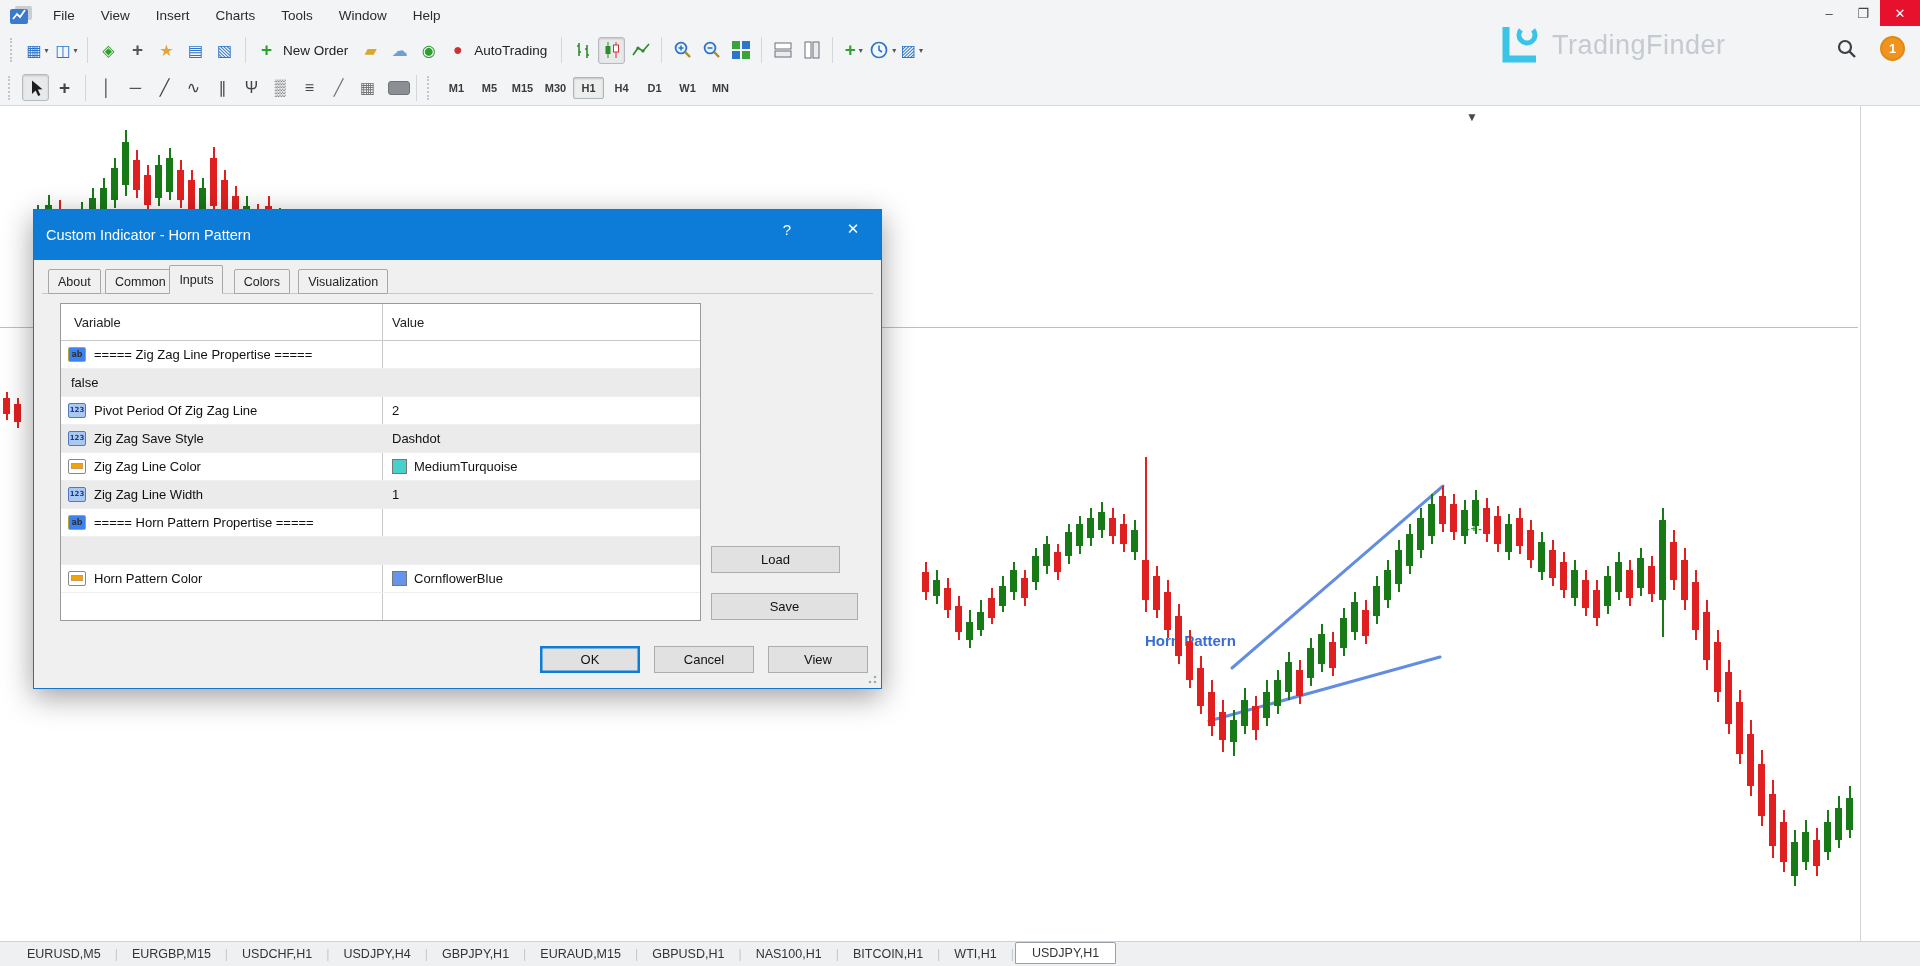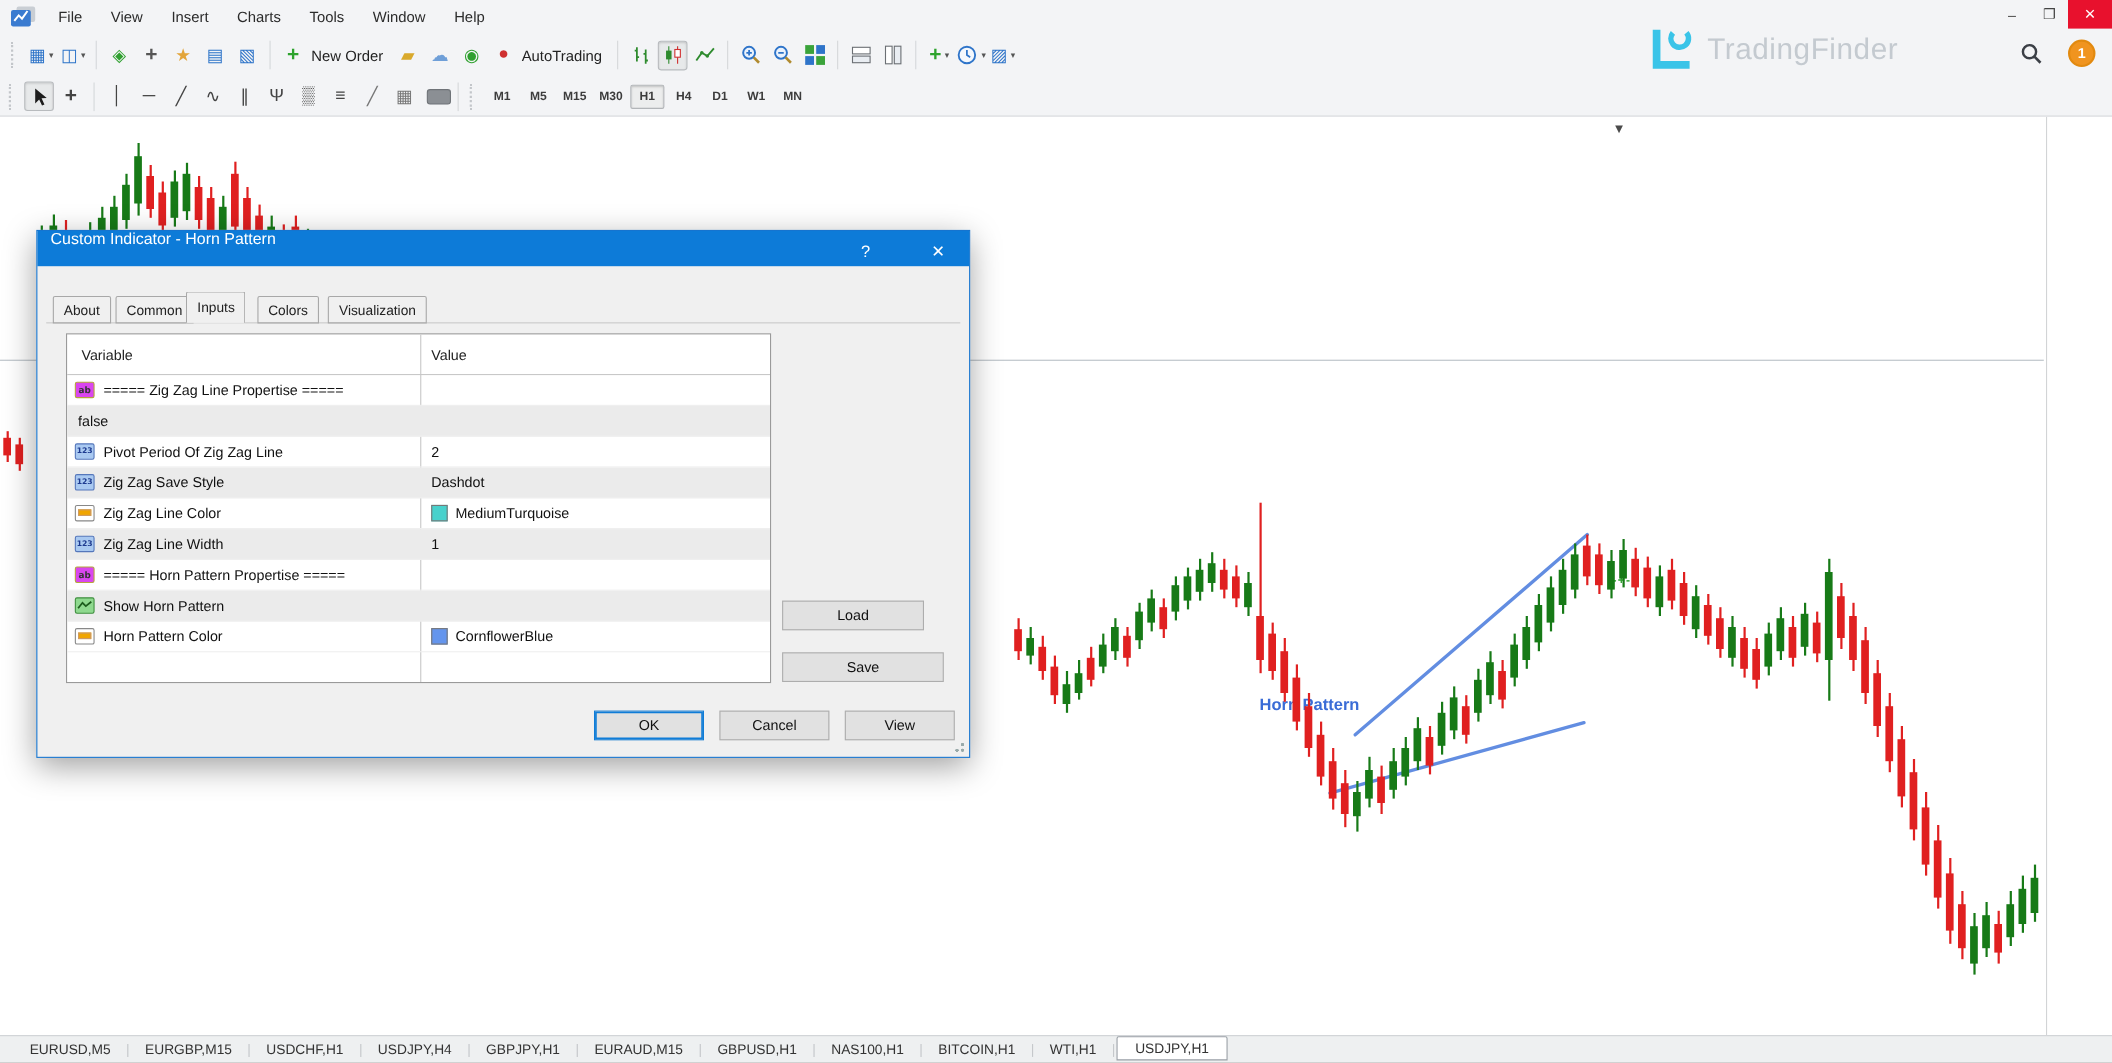--- a/index.html
+++ b/index.html
@@ -33,36 +33,36 @@
 .gridline{position:absolute;left:0;width:1858px;height:1px;background:#b9c0c6}
 .vborder{position:absolute;left:1860px;top:0;width:1px;height:100%;background:#d2d4d6}
 .candle{position:absolute}
 .candle .wick{position:absolute;left:3px;top:0;width:1.6px;height:100%}
 .candle .bodyb{position:absolute;left:0;width:7px}
 .annot{position:absolute;font-size:15px;font-weight:bold;color:#3a6cd6;text-shadow:0 0 2px rgba(255,255,255,.9);white-space:nowrap}
 .scrolltri{position:absolute;font-size:12px;color:#4a4a4a}
 .plusmark{position:absolute;color:#2ea32e;font-size:11px;font-weight:bold;letter-spacing:-1px}
 
 .dialog{position:absolute;left:33px;top:209px;width:849px;height:480px;background:#f0f0f0;border:1px solid #1574cf;box-shadow:0 8px 28px rgba(0,0,0,.38);z-index:20}
-.dtitle{position:absolute;left:0;top:0;width:100%;height:32px;background:#0d7bd8;color:#fff;display:flex;align-items:flex-start;font-size:14.5px;padding-left:12px}
+.dtitle{position:absolute;left:0;top:0;width:100%;height:50px;background:#0d7bd8;color:#fff;display:flex;align-items:center;font-size:14.5px;padding-left:12px}
 .dtitle .ticon{position:absolute;top:0;height:38px;width:44px;display:flex;align-items:center;justify-content:center;font-size:15px;color:#fff}
 .dhelp{left:auto;right:72px}
 .dclose{left:auto;right:6px}
 .tabline{position:absolute;left:8px;right:8px;top:83px;border-top:1px solid #c9c9c9}
 .dtab{position:absolute;top:59px;height:25px;background:#f0f0f0;border:1px solid #a8a8a8;border-radius:2px 2px 0 0;display:flex;align-items:center;justify-content:center;font-size:12.5px;color:#222;padding:0 9px;z-index:2}
 .dtab.active{top:55px;height:29px;border-bottom:1px solid #f0f0f0;z-index:3}
 .dtable{position:absolute;left:26px;top:93px;width:641px;height:318px;background:#fff;border:1px solid #9a9a9a;overflow:hidden}
 .dthead{position:absolute;left:0;top:0;width:100%;height:37px;border-bottom:1px solid #c8c8c8;font-size:13px;color:#222;display:flex;align-items:center}
 .coldiv{position:absolute;left:321px;top:0;width:1px;height:100%;background:#c8c8c8}
 .drow{position:absolute;left:0;width:100%;height:28px;display:flex;align-items:center;font-size:13px;color:#111;border-bottom:1px solid #efefef}
 .drow.alt{background:#ebebeb}
 .dcell-var{display:flex;align-items:center;width:321px;padding-left:7px;gap:8px;height:100%}
 .dcell-val{display:flex;align-items:center;padding-left:10px;gap:7px;height:100%;flex:1}
 .ri{width:18px;height:15px;border:1px solid #999;border-radius:2px;font:bold 8px/13px "DejaVu Sans",sans-serif;text-align:center;flex:none;position:relative}
-.ri-ab{background:#d946ef;border-color:#b5a53c;color:#333}
+.ri-ab{background:#3b82f6;border-color:#b5a53c;color:#333}
 .ri-num{background:#a9c9f1;border-color:#5577bb;color:#1d3a8f;font-size:7px}
 .ri-zz{background:#8fd98f;border-color:#3f8f3f}
 .ri-color{background:#fff;border-color:#888}
 .ri-color i{display:block;width:12px;height:6px;background:#f0a500;border:1px solid #c96;margin:3px auto 0}
 .swatch{width:15px;height:15px;border:1px solid #777;flex:none}
 .wbtn{position:absolute;background:#e1e1e1;border:1px solid #adadad;font-size:13px;color:#111;display:flex;align-items:center;justify-content:center;cursor:default}
 .wbtn.default{border:1px solid #0f7cd7;box-shadow:inset 0 0 0 1.5px #0f7cd7}
 .gripdots{position:absolute;right:4px;bottom:4px;width:10px;height:10px;background:
  radial-gradient(circle at 8px 8px,#9aa 1.4px,transparent 1.6px),
  radial-gradient(circle at 8px 3px,#9aa 1.4px,transparent 1.6px),
@@ -824,28 +824,20 @@
           <div class="drow" style="top: 205px;">
             <div class="dcell-var">
               <span class="ri ri-ab">ab</span>
               <span>===== Horn Pattern Propertise =====</span>
             </div>
             <div class="dcell-val">
               <span></span>
             </div>
           </div>
           <div class="drow alt" style="top: 233px;">
-            <div class="dcell-var">
-              <span class="ri ri-zz">
-                <svg width="16" height="13" viewBox="0 0 16 13">
-                  <polyline points="2,9 6,4 9,7 14,3" fill="none" stroke="#1d5c1d" stroke-width="1.6"></polyline>
-                </svg>
-              </span>
-              <span>Show Horn Pattern</span>
-            </div>
           </div>
           <div class="drow" style="top: 261px;">
             <div class="dcell-var">
               <span class="ri ri-color">
                 <i></i>
               </span>
               <span>Horn Pattern Color</span>
             </div>
             <div class="dcell-val">
               <span class="swatch" style="background: rgb(100, 149, 237);"></span>

